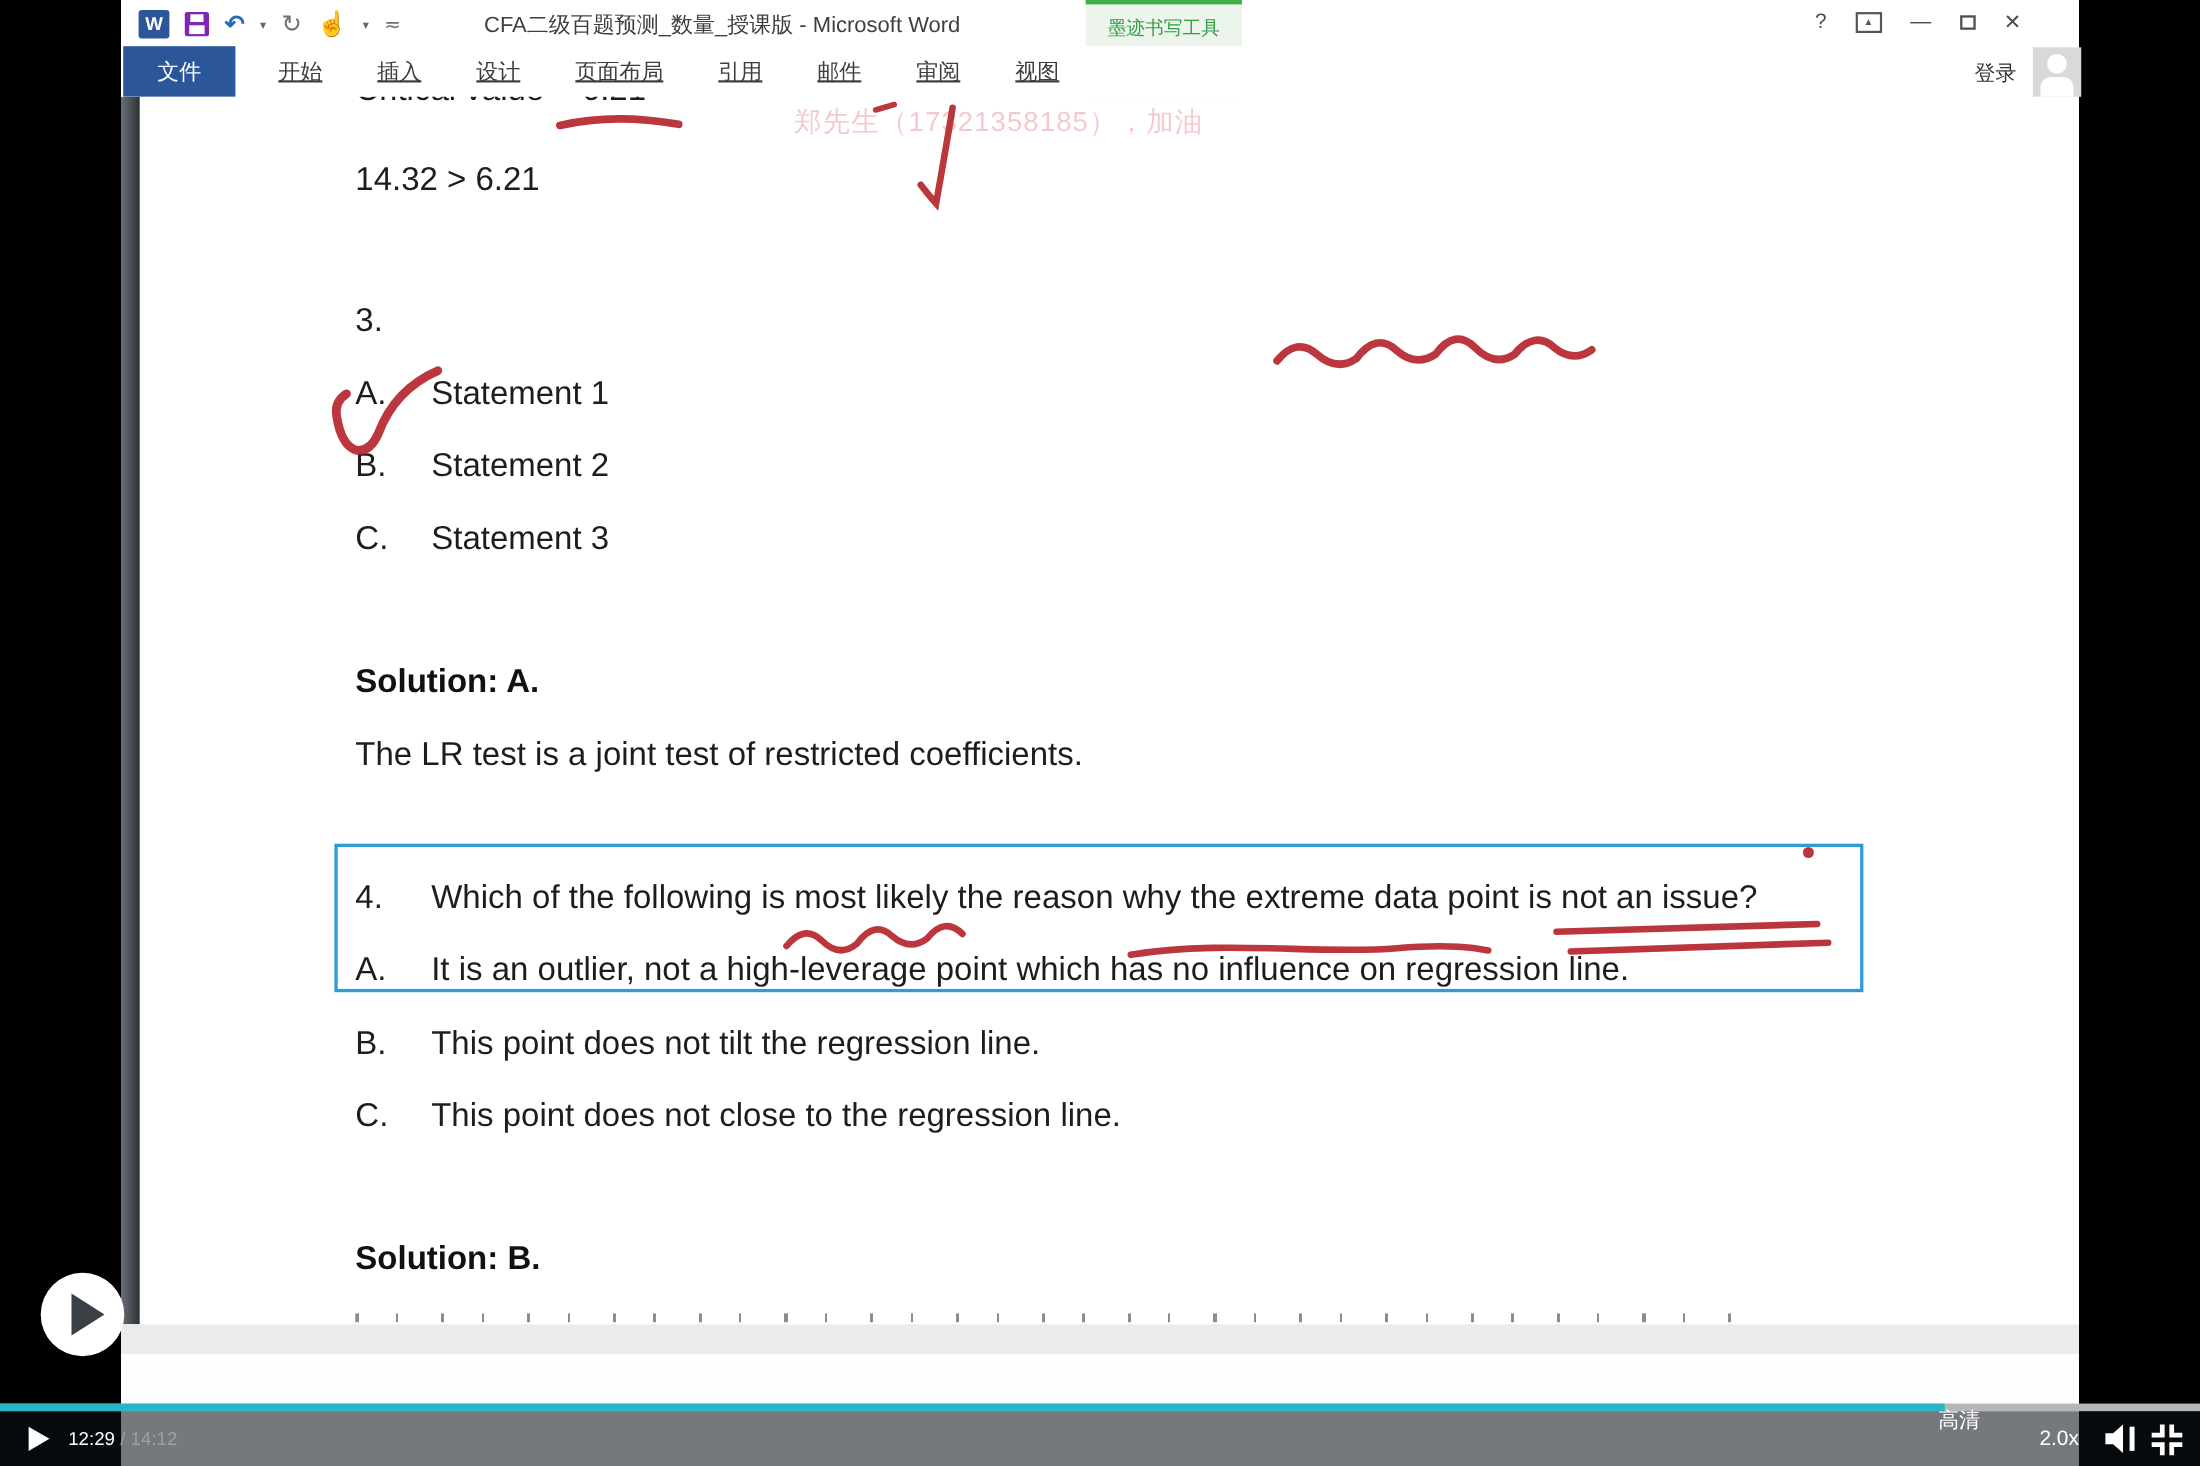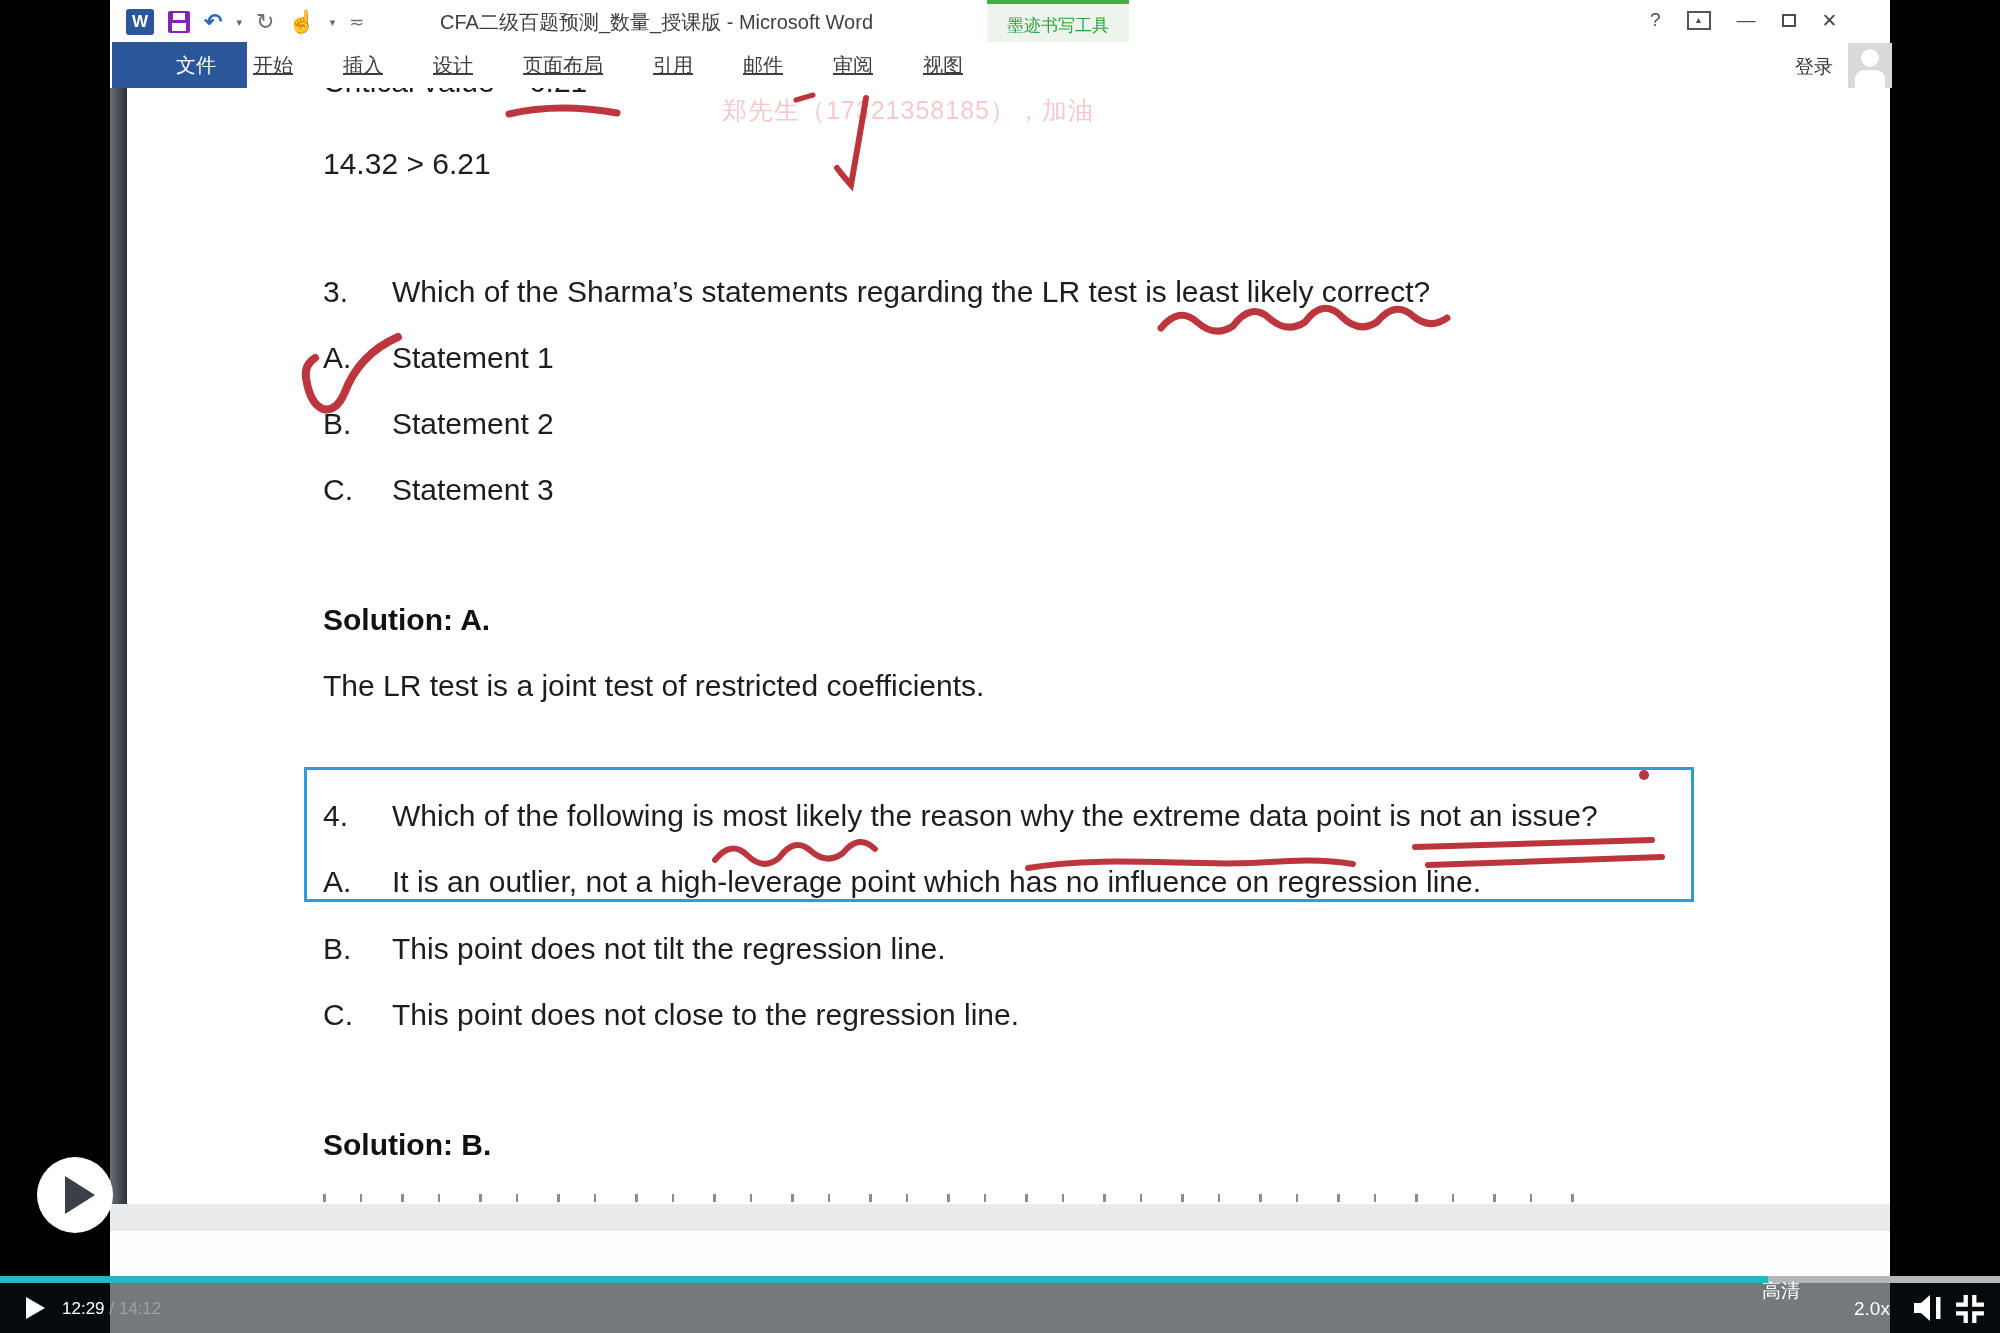--- a/index.html
+++ b/index.html
@@ -25,21 +25,21 @@
   .ctx-pen{margin-top:14px;font-size:20px;color:#3d3d3d;}
   .winbtns{position:absolute;top:6px;height:28px;display:flex;align-items:center;gap:26px;color:#4c4c4c;}
   .wb{font-size:19px;cursor:default;}
   .rdo-box{width:20px;height:15px;border:2px solid #555;display:flex;align-items:center;
            justify-content:center;font-size:9px;color:#555;}
   .restore{position:relative;width:14px;height:13px;}
   .restore:before{content:"";position:absolute;right:0;top:0;width:10px;height:9px;border:2px solid #4c4c4c;}
   .restore:after{content:"";position:absolute;left:0;bottom:0;width:10px;height:9px;border:2px solid #4c4c4c;background:#fff;}
   .tabrow{position:absolute;left:0;top:42px;width:1780px;height:46px;background:#fff;}
   .filetab{position:absolute;left:2px;top:0;width:102px;height:46px;background:#2b579a;color:#fff;
-           font-size:20px;display:flex;align-items:center;justify-content:center;padding-left:33px;}
+           font-size:20px;display:flex;align-items:center;justify-content:center;}
   .tabs{position:absolute;left:118px;top:0;height:46px;display:flex;align-items:center;}
   .tab{padding:0 25px;font-size:20px;color:#3d3d3d;white-space:nowrap;text-decoration:underline;}
   .signin{position:absolute;top:55px;font-size:19px;color:#333;}
   .avatar{position:absolute;left:1738px;top:43px;width:44px;height:45px;background:#d9d9d9;}
   .avatar:before{content:"";position:absolute;left:13px;top:6px;width:18px;height:18px;border-radius:50%;background:#fff;}
   .avatar:after{content:"";position:absolute;left:7px;top:27px;width:30px;height:18px;border-radius:9px 9px 0 0;background:#fff;}
   
   .doc{position:absolute;left:0;top:88px;width:1780px;height:1116px;background:#fff;overflow:hidden;}
   .gutter{position:absolute;left:0;top:0;width:17px;height:100%;
           background:linear-gradient(90deg,#6a7076,#2c3136);}
@@ -121,21 +121,20 @@
 
     <div class="doc">
       <div class="gutter"></div>
 
       <div class="wm">郑先生（17321358185），加油</div>
 
       <div class="line" style="left:213px;top:-24px;">Critical value = 6.21</div>
       <div class="line" style="left:213px;top:58px;">14.32 &gt; 6.21</div>
 
       <div class="line lab" style="top:186px;">3.</div>
-      <div class="line txt" style="top:186px;">Which of the Sharma’s statements regarding the LR test is least likely correct?</div>
 
       <div class="line lab" style="top:252px;">A.</div>
       <div class="line txt" style="top:252px;">Statement 1</div>
       <div class="line lab" style="top:318px;">B.</div>
       <div class="line txt" style="top:318px;">Statement 2</div>
       <div class="line lab" style="top:384px;">C.</div>
       <div class="line txt" style="top:384px;">Statement 3</div>
 
       <div class="line lab bold" style="top:514px;">Solution: A.</div>
       <div class="line lab" style="top:580px;">The LR test is a joint test of restricted coefficients.</div>

